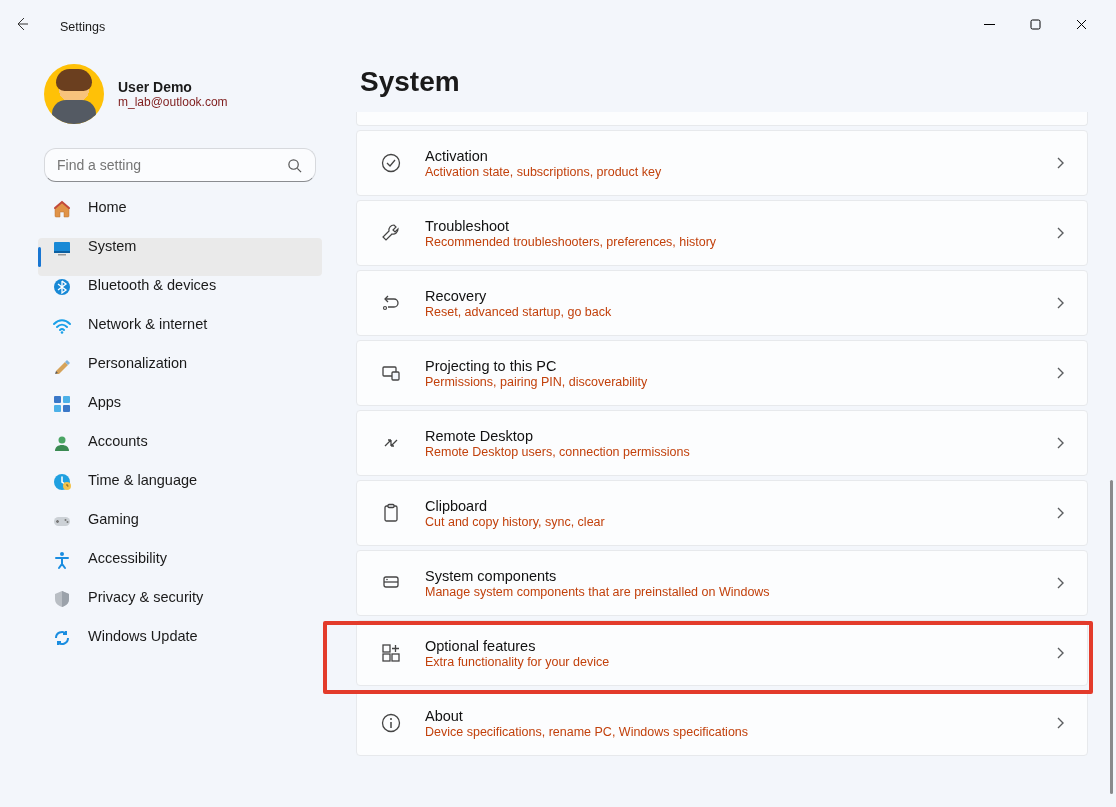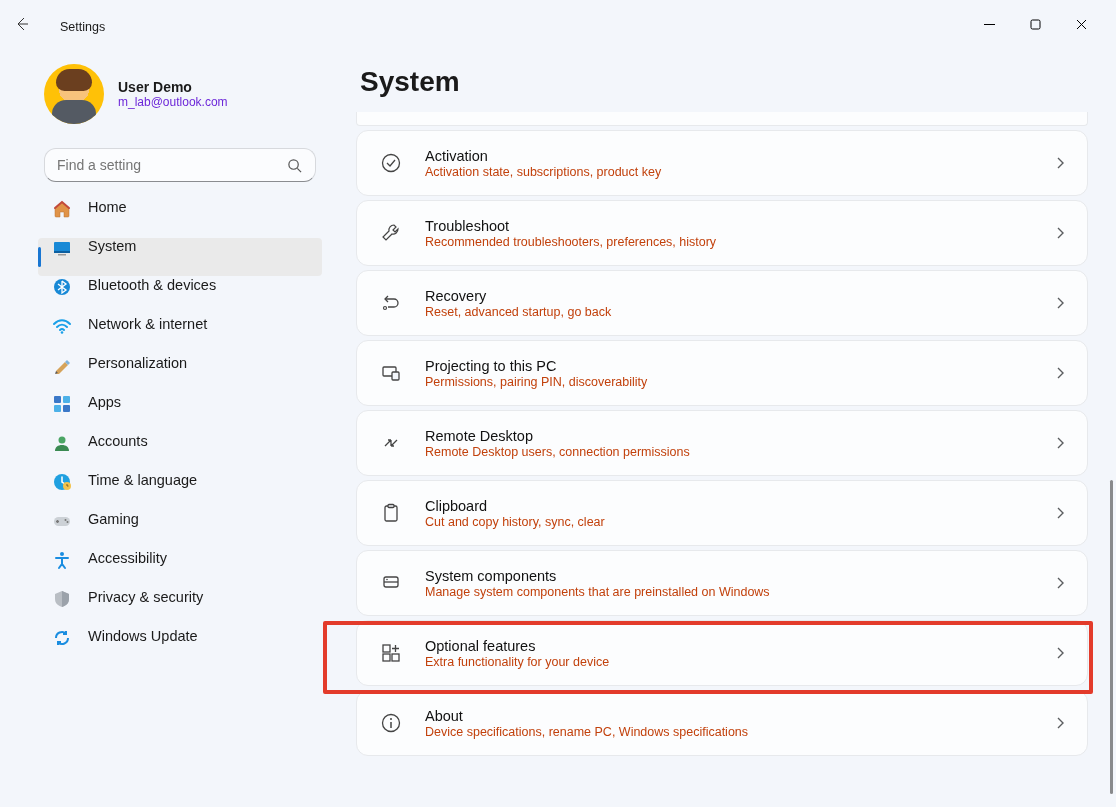--- a/index.html
+++ b/index.html
@@ -35,21 +35,21 @@
   }
   .avatar::after{
     content:""; position:absolute; bottom:-6px; left:8px; right:8px; height:30px;
     background:#545a63; border-radius:14px 14px 0 0;
   }
   .avatar::before{
     content:""; position:absolute; top:5px; left:12px; right:12px; height:22px;
     background:#6b3f1f; border-radius:16px 16px 10px 10px;
   }
   .profile-name { font-weight:600; font-size:14px; }
-  .profile-email { font-size:12px; color:#6d28d9; }
+  .profile-email { font-size:12px; color:#7f1d1d; }
   .search-wrap { margin: 6px 10px 16px 10px; position:relative; }
   .search-input {
     width:100%; height:34px; border:1px solid #d7d9dd; border-bottom:1.5px solid #8a8c90;
     border-radius:12px; background:#fbfcfe; padding:0 36px 0 12px; font-size:14px; outline:none;
   }
   .search-icon-btn { position:absolute; right:8px; top:0; height:34px; width:28px; display:flex; align-items:center; justify-content:center; color:#555;}
   .nav { list-style:none; }
   .nav-item {
     display:flex; align-items:flex-start; gap:16px;
     height:38px; padding:0 12px 0 14px; margin:1px 4px;
@@ -58,21 +58,21 @@
   .nav-item.active { background:#eaeaea; position:relative; }
   .nav-item.active::before {
     content:""; position:absolute; left:0; top:9px; bottom:9px; width:3px;
     background:#1976d2; border-radius:3px;
   }
   .nav-ic { width:20px; height:20px; display:flex; align-items:center; justify-content:center; }
   .main { flex:1; padding:12px 28px 12px 18px; overflow:hidden; display:flex; flex-direction:column;}
   .page-title { font-size:28px; font-weight:600; margin:6px 0 14px 4px;}
   .cards { display:flex; flex-direction:column; gap:4px; }
   .card {
-    background:#fcfdfe; border:1px solid #e7e9ec; border-radius:12px;
+    background:#fcfdfe; border:1px solid #e7e9ec; border-radius:4px;
     display:flex; align-items:center; gap:22px;
     padding:15px 20px 15px 22px; cursor:pointer; min-height:66px;
   }
   .card.partial-top {
     border-radius:0 0 4px 4px; border-top:none; min-height:14px; padding:4px 20px;
   }
   .card-ic { width:24px; height:24px; display:flex; align-items:center; justify-content:center; color:#444; flex-shrink:0;}
   .card-body { flex:1; }
   .card-title { font-size:14.5px; color:#111; }
   .card-sub { font-size:12.5px; color:#c2410c; margin-top:1px;}

